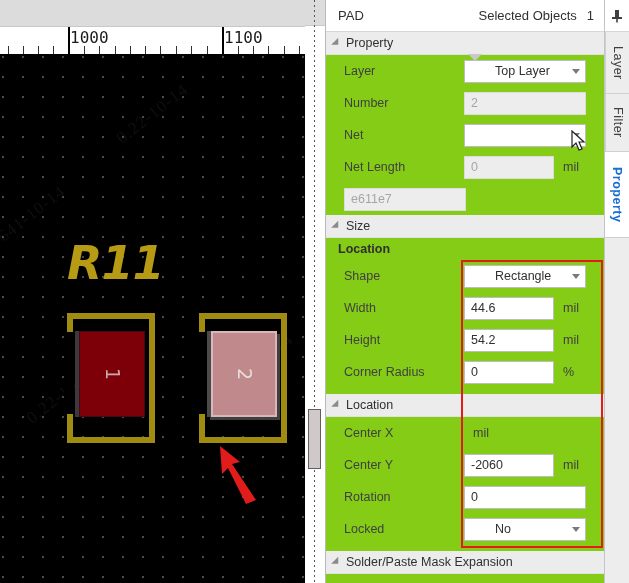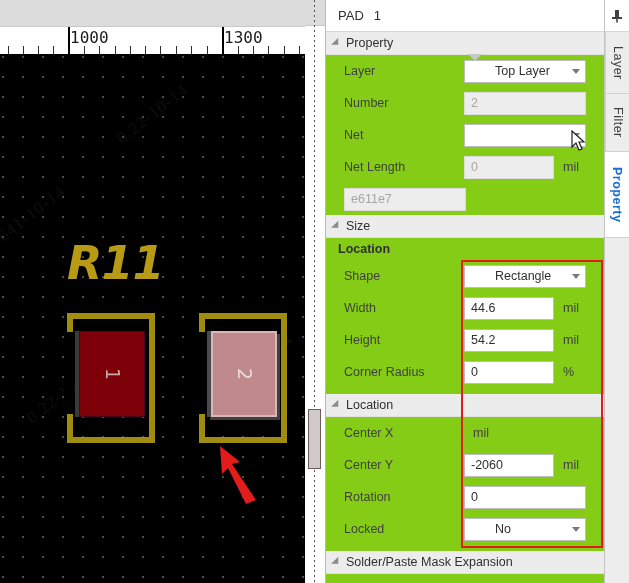--- a/index.html
+++ b/index.html
@@ -377,21 +377,21 @@
       <div class="rtick minor" style="left:176px"></div>
       <div class="rtick minor" style="left:191px"></div>
       <div class="rtick minor" style="left:207px"></div>
       <div class="rtick major" style="left:222px"></div>
       <div class="rtick minor" style="left:238px"></div>
       <div class="rtick minor" style="left:253px"></div>
       <div class="rtick minor" style="left:268px"></div>
       <div class="rtick minor" style="left:284px"></div>
       <div class="rtick minor" style="left:299px"></div>
       <div class="rlabel" style="left:70px">1000</div>
-      <div class="rlabel" style="left:224px">1300</div>
+      <div class="rlabel" style="left:224px">1100</div>
     </div>
 
     <div id="pcb">
       <div class="wm" style="left:110px; top:50px;">0.22-10-14</div>
       <div class="wm" style="left:-8px; top:150px;">641-10-14</div>
       <div class="wm" style="left:20px; top:330px;">0.22-10-14</div>
       <div class="wm" style="left:215px; top:300px;">0.22-10-14</div>
 
       <div id="designator">R11</div>
 
@@ -420,20 +420,21 @@
   <div id="ruler-v">
     <div id="ruler-v-top"></div>
     <div class="vtickcol"></div>
     <div id="v-thumb"></div>
   </div>
 
   <div id="panel">
 
     <div id="panel-header">
       <span id="panel-title">PAD</span>
+      <span id="selected-objects">Selected Objects</span>
       <span id="selected-count">1</span>
     </div>
 
     <div class="section-header">
       <span class="tri"></span>
       <span>Property</span>
       <span class="caret-small"></span>
     </div>
 
     <div class="row">

